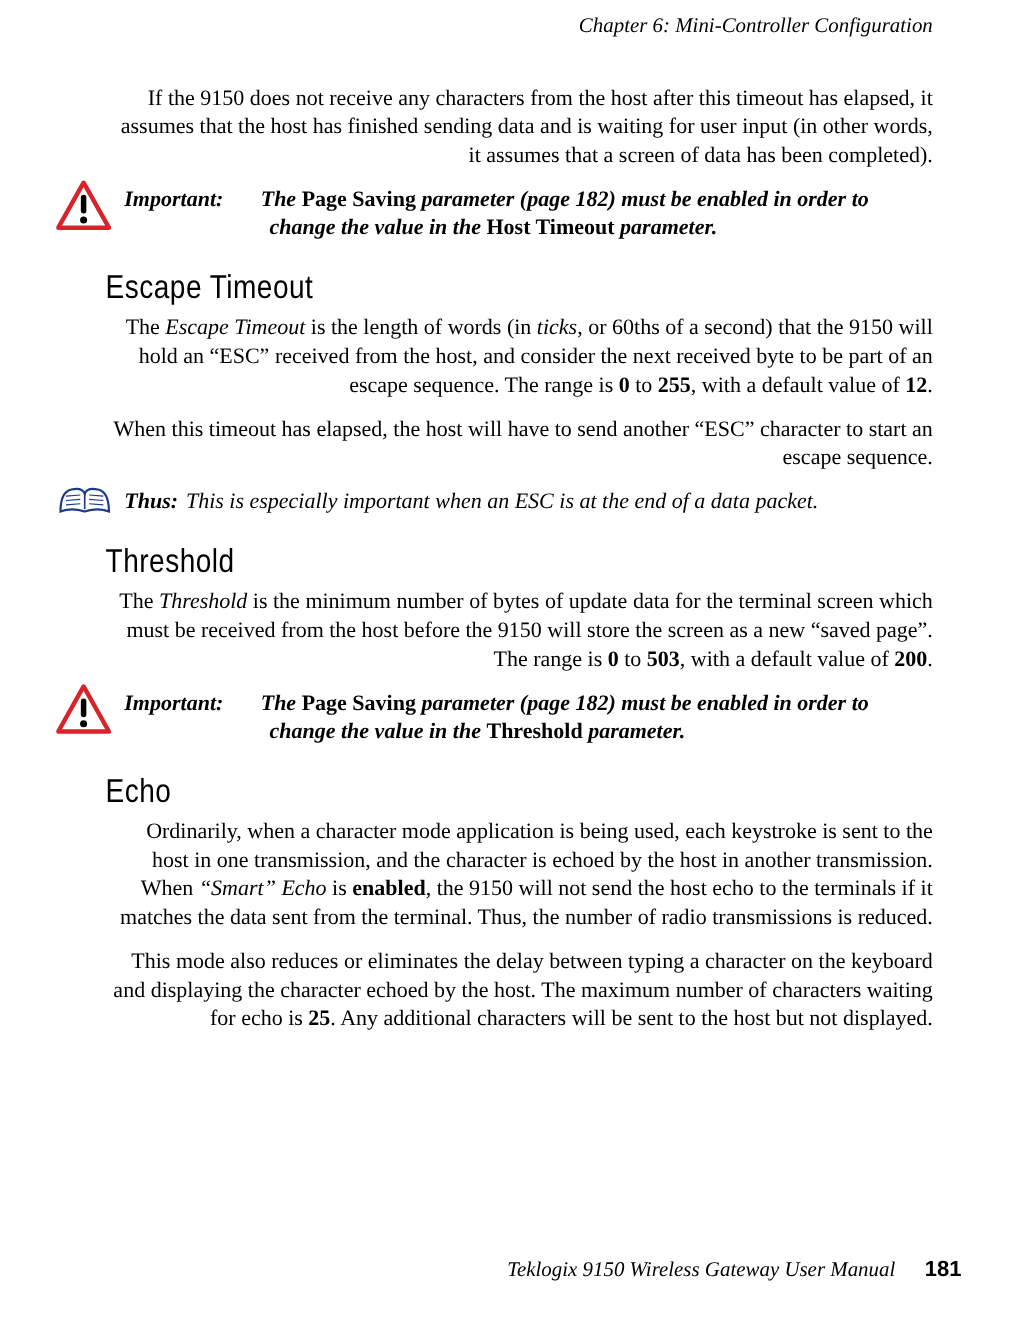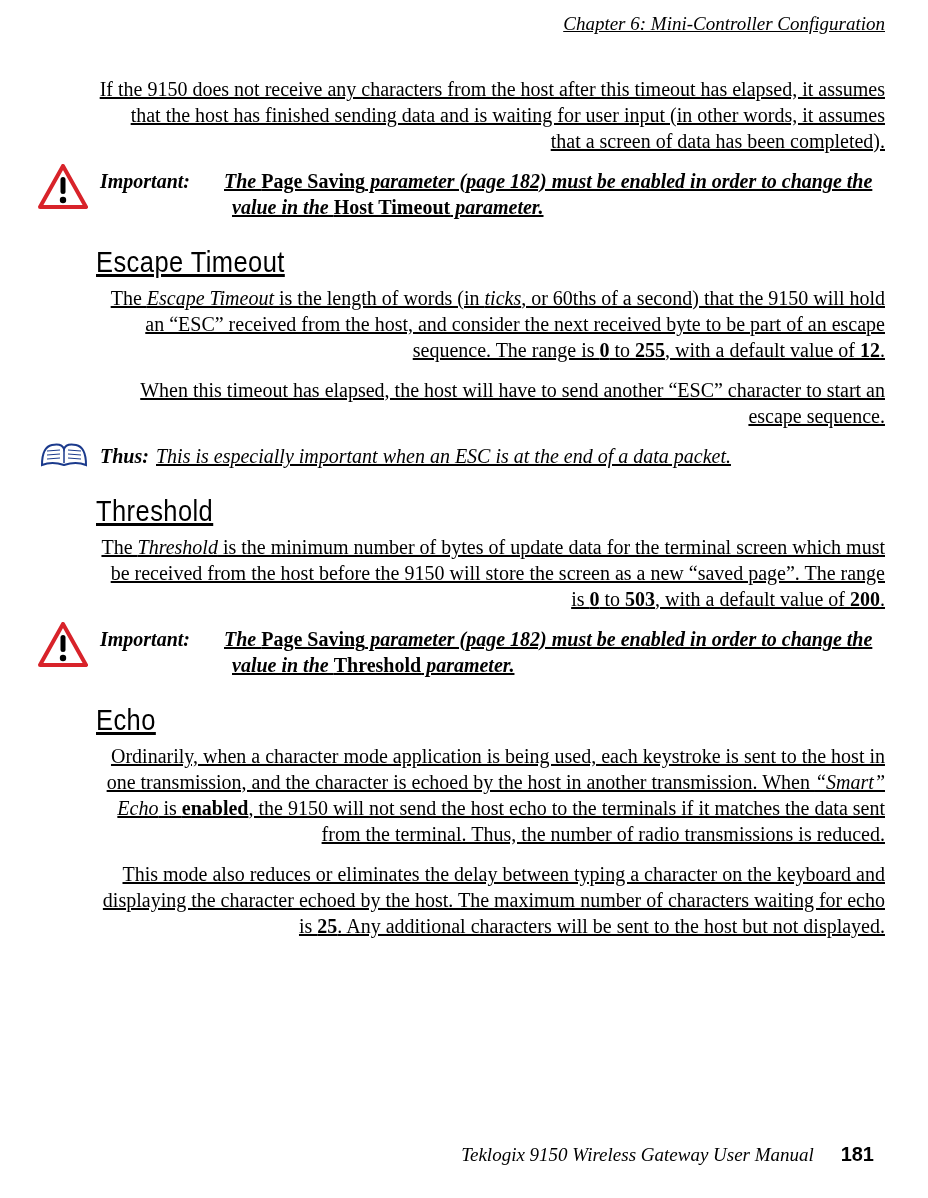--- a/index.html
+++ b/index.html
@@ -8,22 +8,21 @@
     color: #000;
     background: #fff;
     margin: 0;
     padding: 0;
     width: 928px;
     height: 1198px;
     position: relative;
     line-height: 1.3;
   }
   .page {
-    padding: 12px 43px 0 54px;
-    text-decoration: underline;
+    padding: 12px 80px 0 54px;
   }
   .header {
     text-align: right;
     font-style: italic;
     font-size: 19px;
     margin-bottom: 40px;
     line-height: 1.25;
   }
   .header .chap {
   }
@@ -41,21 +40,21 @@
     font-family: Arial, Helvetica, sans-serif;
     font-weight: normal;
     font-size: 30px;
     letter-spacing: 0.5px;
     margin: 22px 0 4px 0;
     transform: scaleX(0.85);
     transform-origin: left;
   }
   .callout {
     position: relative;
-    margin: 14px 0 14px 4px;
+    margin: 14px 0 14px 17px;
     padding-left: 0;
   }
   .callout .icon {
     position: absolute;
     left: -62px;
     top: -4px;
     width: 52px;
   }
   .important-body {
     font-style: italic;

